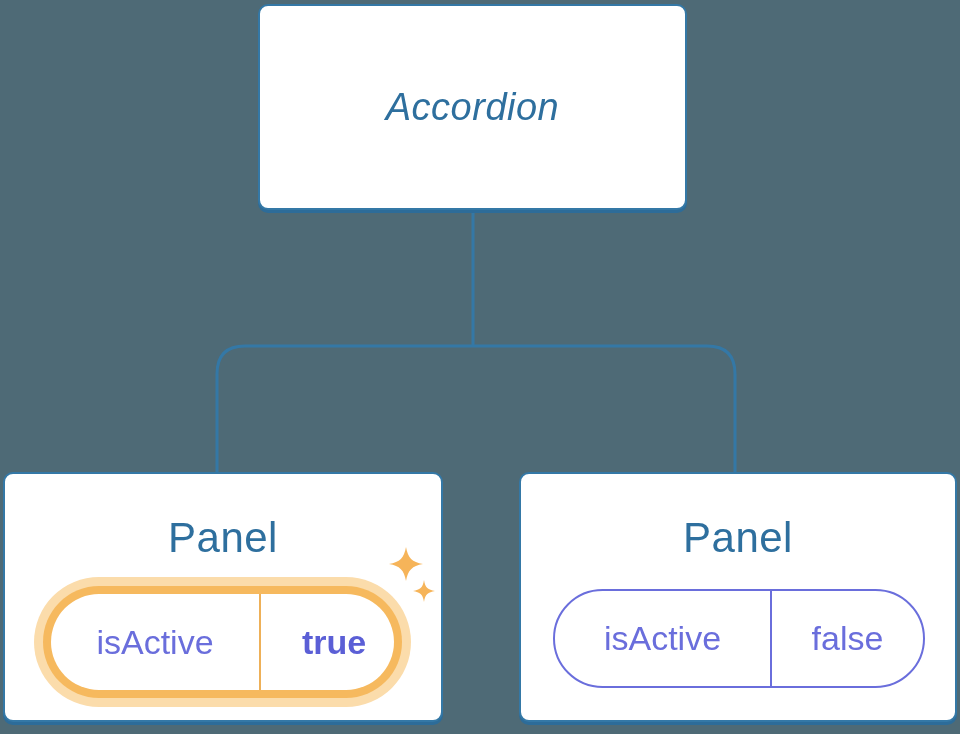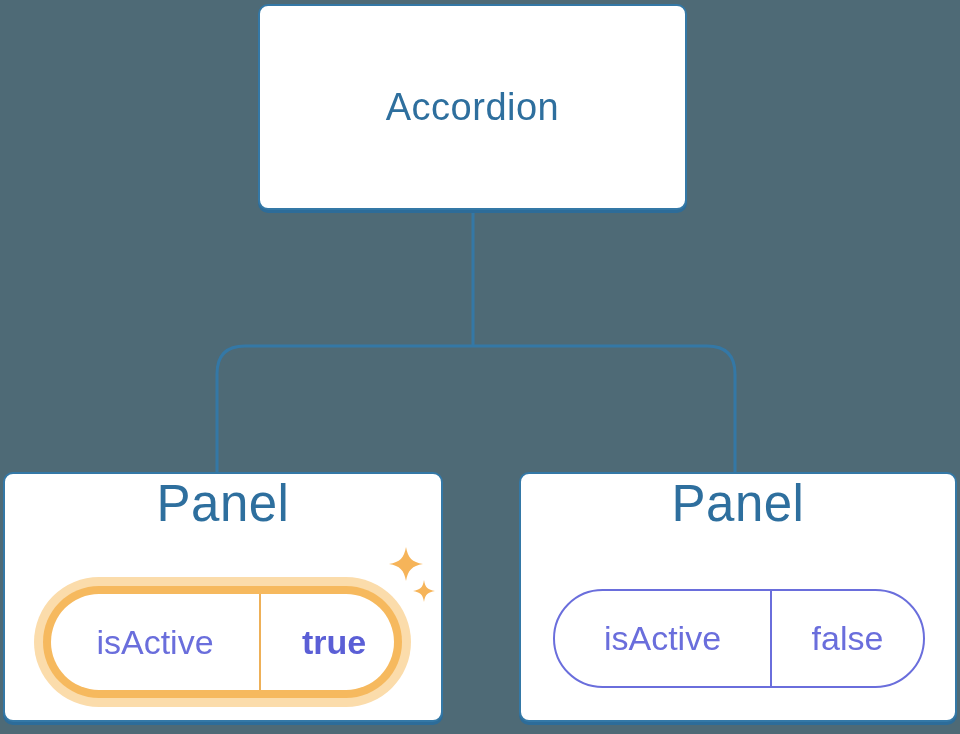--- a/index.html
+++ b/index.html
@@ -26,27 +26,29 @@
   .node-root {
     left: 258px; top: 4px;
     width: 429px; height: 206px;
     display: flex; align-items: center; justify-content: center;
   }
   .node-title {
     color: #2e6f9e;
     font-size: 38px;
     font-weight: 400;
     letter-spacing: 0.5px;
+    font-style: italic;
   }
   .node-panel-left  { left: 3px;   top: 472px; width: 440px; height: 250px; }
   .node-panel-right { left: 519px; top: 472px; width: 438px; height: 250px; }
   .panel-title {
+    margin-top: 40px;
     text-align: center;
     color: #2e6f9e;
-    font-size: 51px;
+    font-size: 42px;
     font-weight: 400;
     letter-spacing: 0.5px;
   }
   
   .connector-svg {
     position: absolute;
     left: 0; top: 0;
     width: 960px; height: 734px;
     pointer-events: none;
   }

